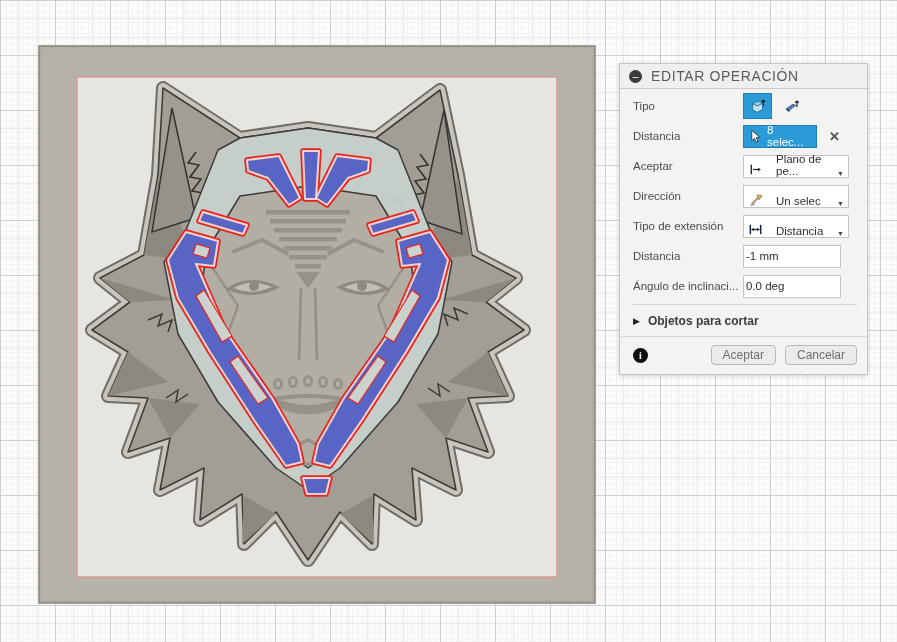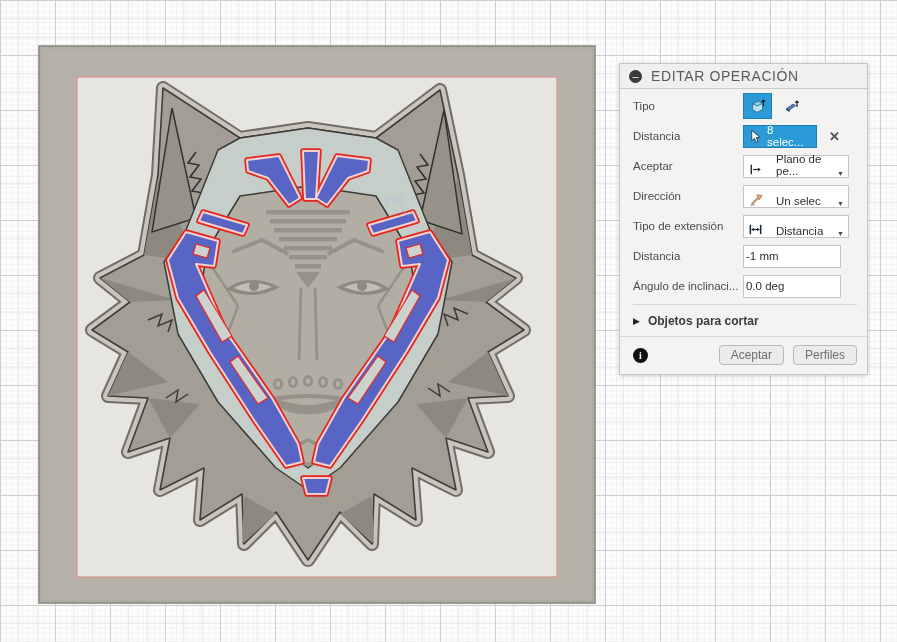--- a/index.html
+++ b/index.html
@@ -278,16 +278,16 @@
     <div class="objetos">
       <span class="tri">▶</span>
       <span class="txt">Objetos para cortar</span>
     </div>
   </div>
 
   <div class="dlg-footer">
     <span class="info-circle">i</span>
     <span class="btns">
       <button class="btn">Aceptar</button>
-      <button class="btn">Perfiles</button>
+      <button class="btn">Cancelar</button>
     </span>
   </div>
 </div>
 
 </body></html>

